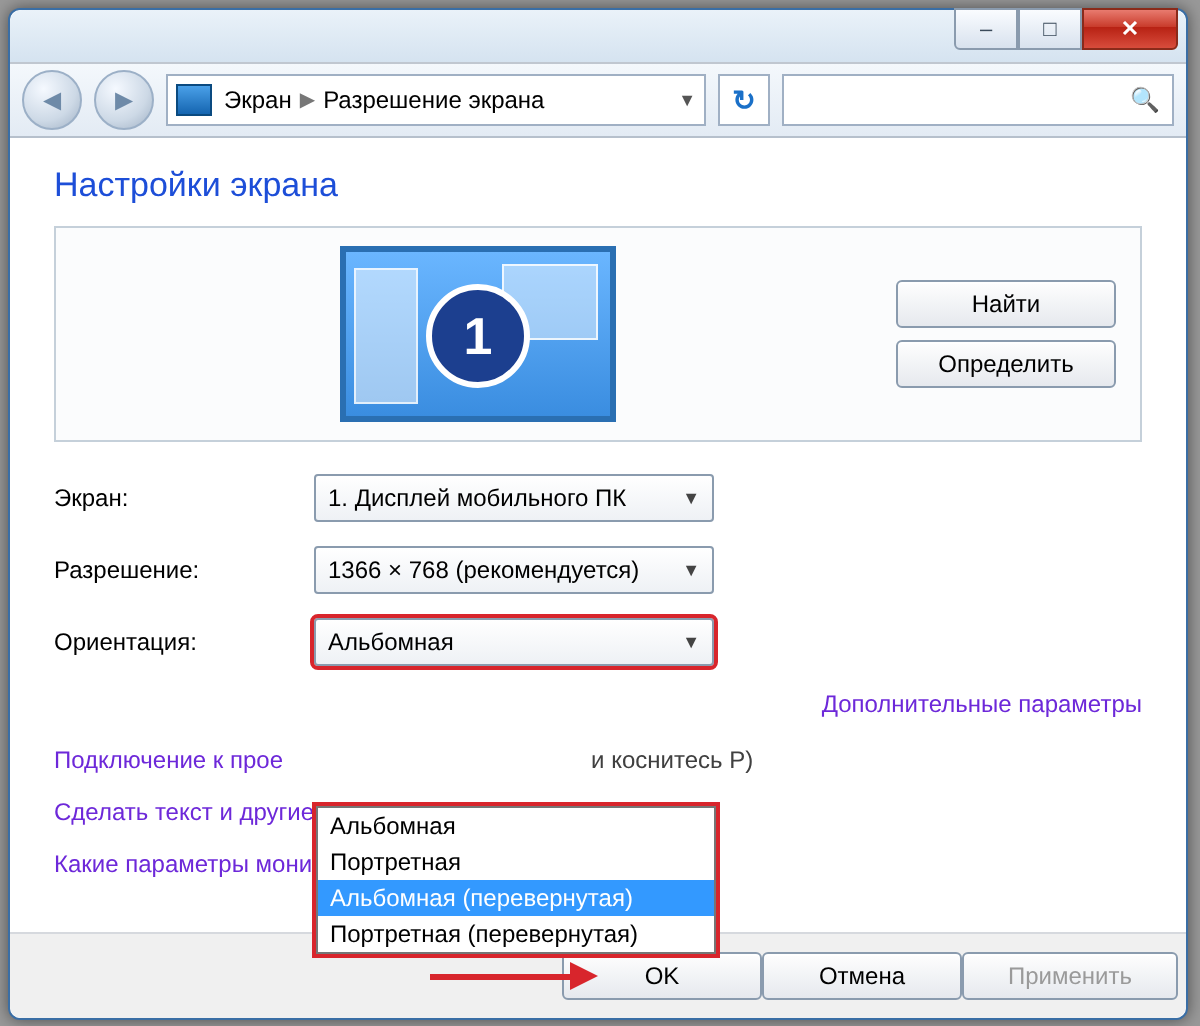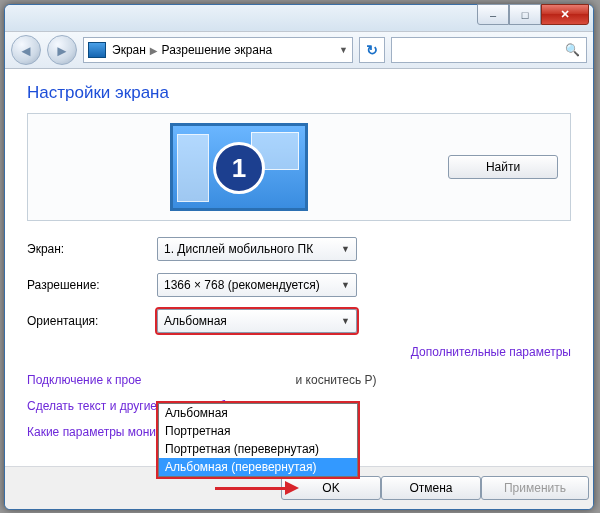--- a/index.html
+++ b/index.html
@@ -222,20 +222,21 @@
     <h1 class="page-title">Настройки экрана</h1>
 
     <div class="preview-box">
       <div class="monitor-preview">
         <div class="taskbar-inner"></div>
         <div class="win-inner"></div>
         <div class="num-circle">1</div>
       </div>
       <div class="side-btns">
         <div class="aero-btn">Найти</div>
+        <div class="aero-btn">Определить</div>
       </div>
     </div>
 
     <div class="settings-grid">
       <div class="label">Экран:</div>
       <div class="combo">
         <span>1. Дисплей мобильного ПК</span>
         <span class="arrow">▼</span>
       </div>
 
@@ -263,22 +264,22 @@
     <div class="link-row">
       <span class="link">Сделать текст и другие элементы больше или меньше</span>
     </div>
     <div class="link-row">
       <span class="link">Какие параметры монитора следует выбрать?</span>
     </div>
 
     <div class="dropdown-list" id="orient-dd">
         <div class="opt">Альбомная</div>
         <div class="opt">Портретная</div>
+        <div class="opt sel">Альбомная (перевернутая)</div>
         <div class="opt">Портретная (перевернутая)</div>
-        <div class="opt sel">Альбомная (перевернутая)</div>
       </div>
   </div>
 
   <div class="footer">
     <div class="red-arrow">
       <div class="shaft"></div>
         <div class="head"></div>
     </div>
     <div class="aero-btn" style="min-width:74px">OK</div>
     <div class="aero-btn" style="min-width:74px">Отмена</div>

